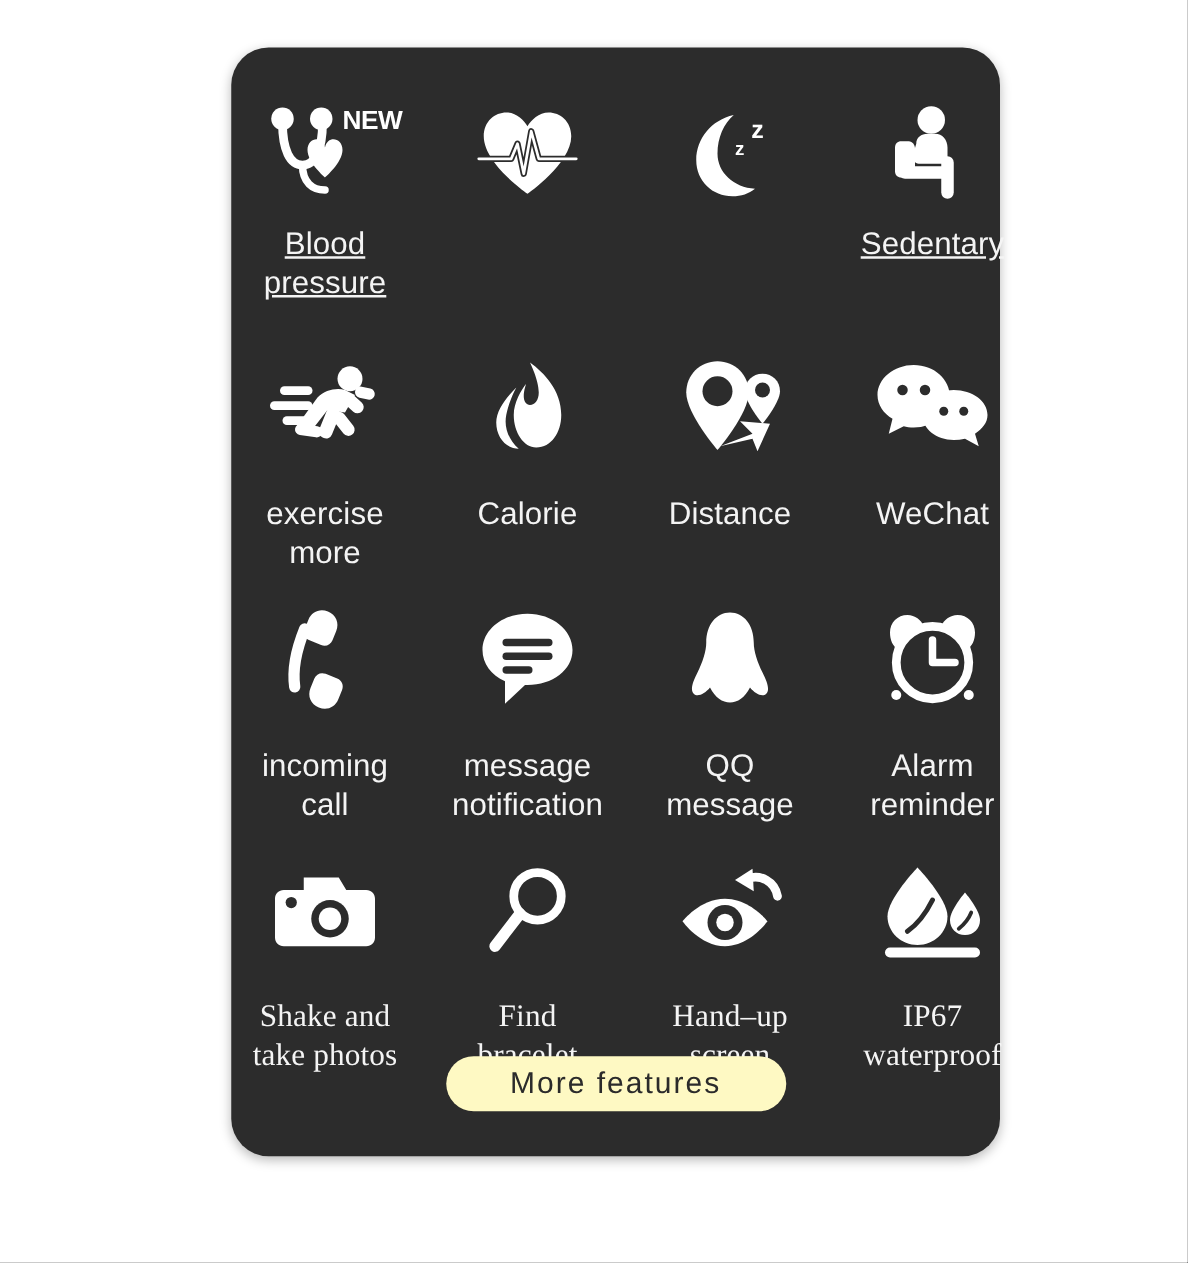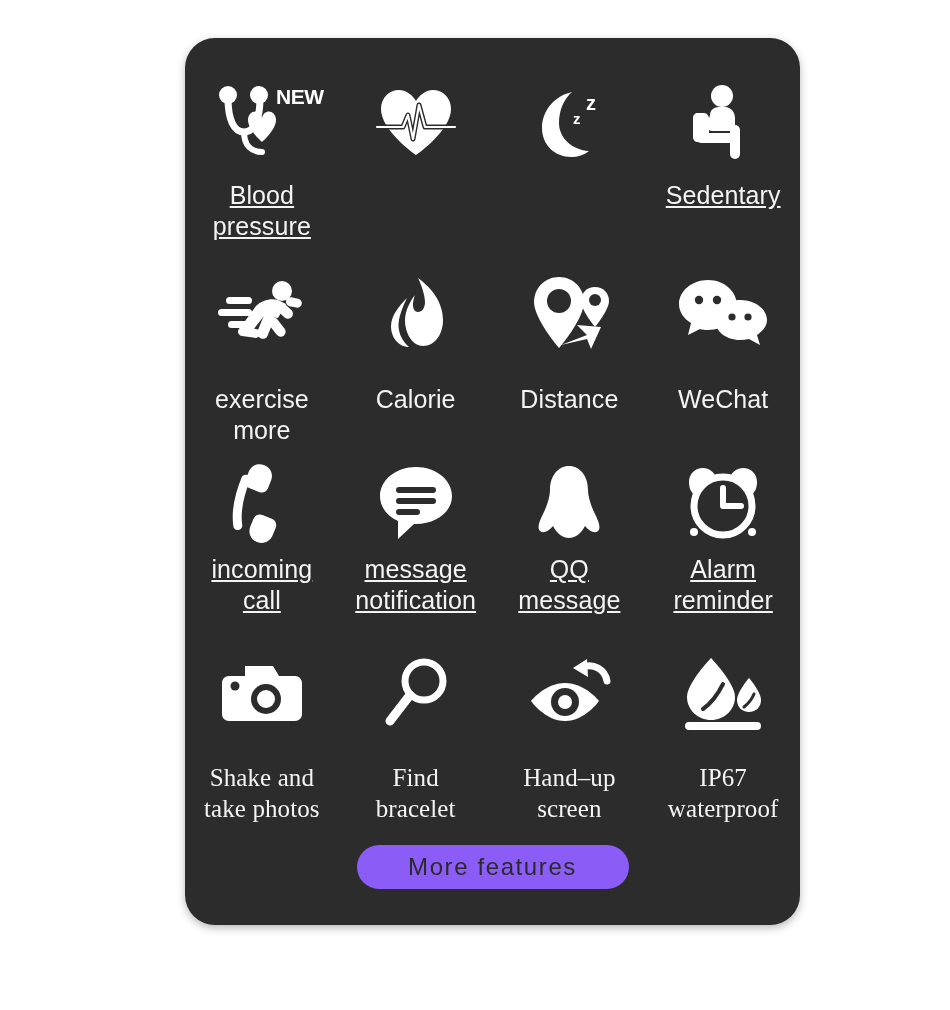--- a/index.html
+++ b/index.html
@@ -29,20 +29,21 @@
 
   #feature-grid {
     position: absolute;
     left: 0;
     top: 40px;
     width: 100%;
     display: grid;
     grid-template-columns: repeat(4, 1fr);
     grid-auto-rows: 190px;
     row-gap: 0px;
+    gap: 12px;
   }
 
   .feature-cell {
     display: flex;
     flex-direction: column;
     align-items: center;
     justify-content: flex-start;
     padding-top: 6px;
     box-sizing: border-box;
   }
@@ -68,31 +69,31 @@
     text-align: center;
     font-weight: 400;
     width: 150px;
     white-space: pre-line;
     letter-spacing: 0.1px;
   }
 
   
   .r1 .feature-label { margin-top: 18px; text-decoration: underline; }
   .r2 .feature-label { margin-top: 32px; }
-  .r3 .feature-label { margin-top: 12px; text-decoration: underline; }
+  .r3 .feature-label { margin-top: 32px; }
   .r4 .feature-label { margin-top: 30px; font-family: Liberation Serif, serif; }
 
   #more-features-button {
     position: absolute;
     left: 50%;
     transform: translateX(-50%);
     bottom: 36px;
     width: 272px;
     height: 44px;
-    background: #8b5cf6;
+    background: #fef9c3;
     border: none;
     border-radius: 22px;
     color: #2b2b2b;
     font-family: "Liberation Sans", sans-serif;
     font-size: 24px;
     letter-spacing: 1.6px;
     font-weight: 400;
     cursor: pointer;
     padding: 0;
     display: flex;

